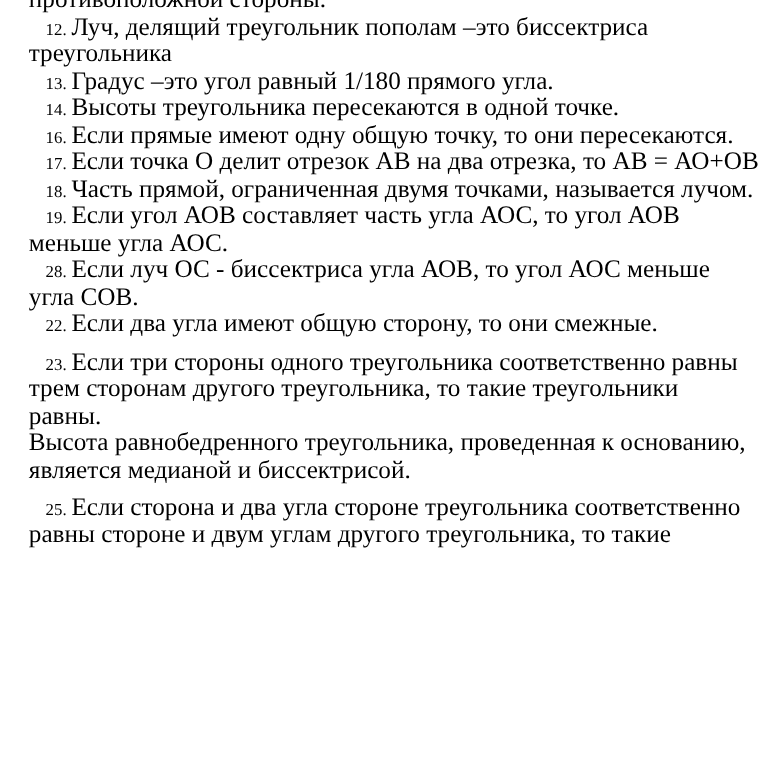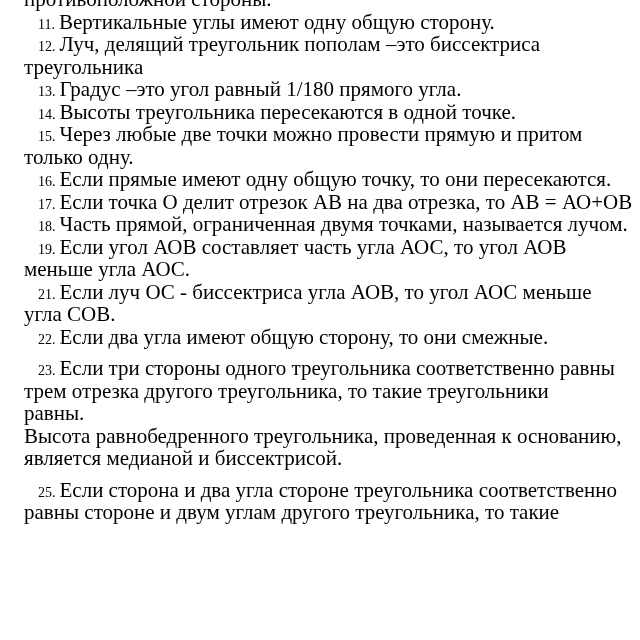--- a/index.html
+++ b/index.html
@@ -38,72 +38,65 @@
   }
 </style>
 </head>
 <body style="background: rgb(255, 255, 255);">
 
 <div class="page" style="color: rgb(0, 0, 0);">
   <div class="content">
     <div class="line">противоположной стороны.</div>
     <div id="paragraphs">
 
-  <div class="para">
-          <div class="line first"><span class="num">11.</span><span>Вертикальные углы имеют одну общую сторону.</span></div>
-        </div>
 
   <div class="para">
           <div class="line first"><span class="num">12.</span><span>Луч, делящий треугольник пополам –это биссектриса</span></div>
           <div class="line"><span>треугольника</span></div>
         </div>
 
   <div class="para">
           <div class="line first"><span class="num">13.</span><span>Градус –это угол равный 1/180 прямого угла.</span></div>
         </div>
 
   <div class="para">
           <div class="line first"><span class="num">14.</span><span>Высоты треугольника пересекаются в одной точке.</span></div>
         </div>
 
-  <div class="para">
-          <div class="line first"><span class="num">15.</span><span>Через любые две точки можно провести прямую и притом</span></div>
-          <div class="line"><span>только одну.</span></div>
-        </div>
 
   <div class="para">
           <div class="line first"><span class="num">16.</span><span>Если прямые имеют одну общую точку, то они пересекаются.</span></div>
         </div>
 
   <div class="para">
           <div class="line first"><span class="num">17.</span><span>Если точка О делит отрезок АВ на два отрезка, то АВ = АО+ОВ</span></div>
         </div>
 
   <div class="para">
           <div class="line first"><span class="num">18.</span><span>Часть прямой, ограниченная двумя точками, называется лучом.</span></div>
         </div>
 
   <div class="para">
           <div class="line first"><span class="num">19.</span><span>Если угол АОВ составляет часть угла АОС, то угол АОВ</span></div>
           <div class="line"><span>меньше угла АОС.</span></div>
         </div>
 
 
   <div class="para">
-          <div class="line first"><span class="num">21.</span><span>Если луч ОС - биссектриса угла АОВ, то угол АОС меньше</span></div>
+          <div class="line first"><span class="num">28.</span><span>Если луч ОС - биссектриса угла АОВ, то угол АОС меньше</span></div>
           <div class="line"><span>угла СОВ.</span></div>
         </div>
 
   <div class="para">
           <div class="line first"><span class="num">22.</span><span>Если два угла имеют общую сторону, то они смежные.</span></div>
         </div>
 
   <div class="para spaced">
           <div class="line first"><span class="num">23.</span><span>Если три стороны одного треугольника соответственно равны</span></div>
-          <div class="line"><span>трем отрезка другого треугольника, то такие треугольники</span></div>
+          <div class="line"><span>трем сторонам другого треугольника, то такие треугольники</span></div>
           <div class="line"><span>равны.</span></div>
         </div>
 
   <div class="para">
           <div class="line"><span>Высота равнобедренного треугольника, проведенная к основанию,</span></div>
           <div class="line"><span>является медианой и биссектрисой.</span></div>
         </div>
 
 
   <div class="para spaced">

